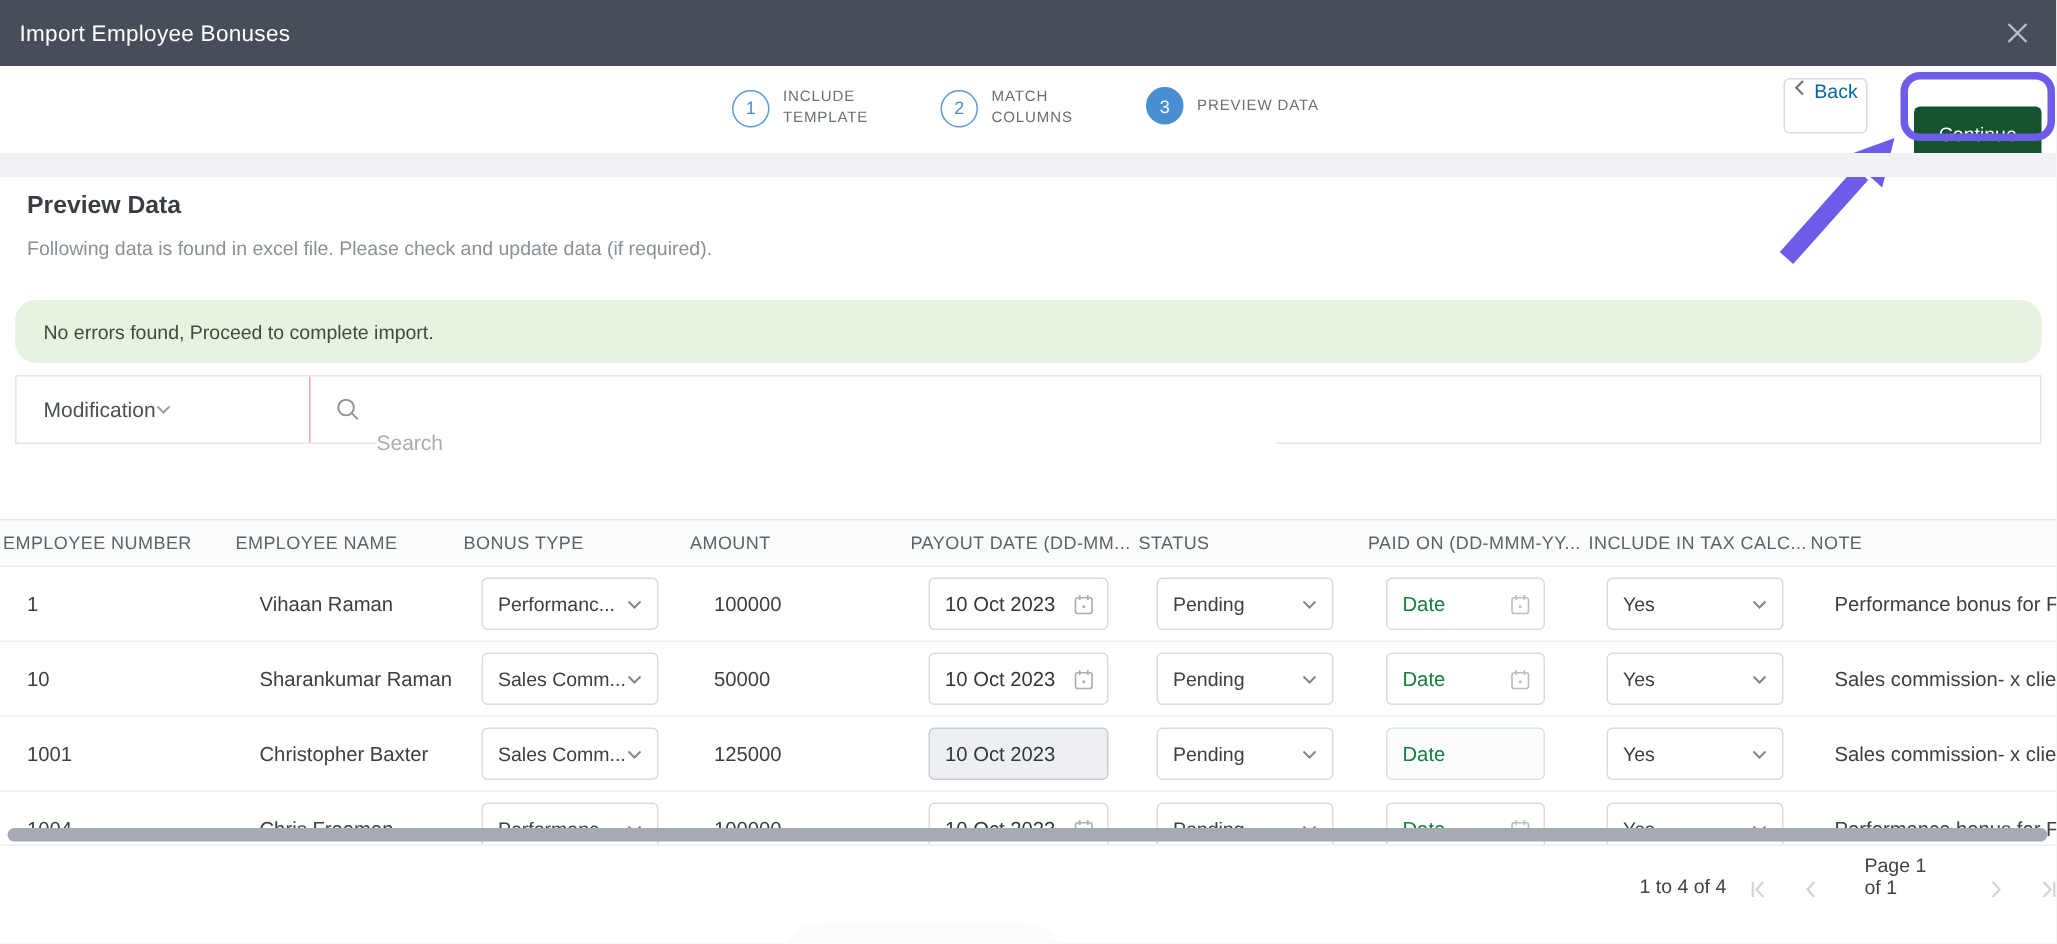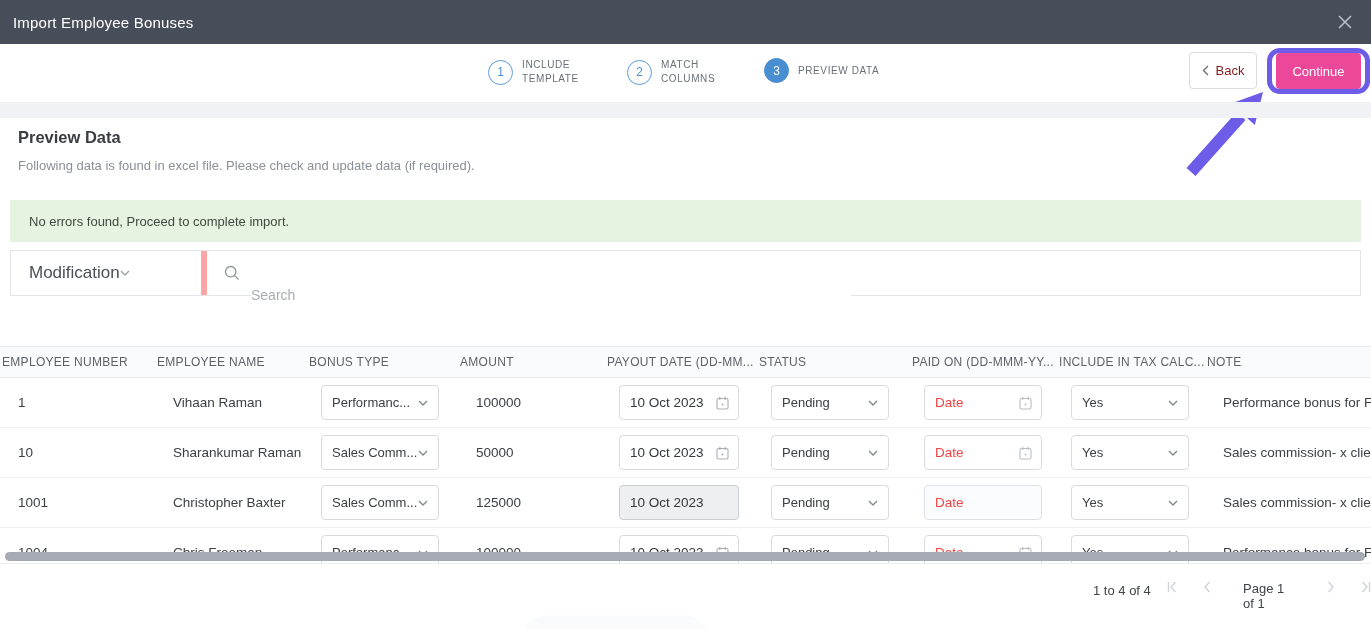--- a/index.html
+++ b/index.html
@@ -13,71 +13,71 @@
   .close-btn { position:absolute; right:16px; top:12px; width:20px; height:20px; cursor:pointer; }
 
   
   .toolbar { left:0; top:44px; width:1371px; height:58px; background:#fff; }
   .step { position:absolute; display:flex; align-items:center; top:14px; }
   .step-circle { width:25px; height:25px; border-radius:50%; border:1px solid #5b9bd8; color:#4a90d9;
     font-size:12px; font-weight:500; display:flex; align-items:center; justify-content:center; background:#fff; flex:0 0 auto; }
   .step-circle.active { background:#4a8ed2; border-color:#4a8ed2; color:#fff; }
   .step-label { margin-left:9px; font-size:10px; font-weight:500; color:#6a7078; letter-spacing:.6px; line-height:1.4; }
 
-  .btn-back { left:1189px; top:52px; width:68px; height:37px; background:#fff; border:1px solid #d8dbdf; border-radius:4px;
-    display:flex; align-items:center; justify-content:center; gap:7px; font-size:13px; color:#7f1d1d; cursor:pointer; }
-  .btn-continue { left:1276px; top:53px; width:85px; height:36px; background:#ec4899; border:none; border-radius:4px;
+  .btn-back { left:1189px; top:52px; width:56px; height:37px; background:#fff; border:1px solid #d8dbdf; border-radius:4px;
+    display:flex; justify-content:center; gap:7px; font-size:13px; color:#0369a1; cursor:pointer; }
+  .btn-continue { left:1276px; top:71px; width:85px; height:36px; background:#14532d; border:none; border-radius:4px;
     display:flex; align-items:center; justify-content:center; font-size:13px; color:#fff; cursor:pointer; }
 
   
   .annot-rect { left:1267px; top:48px; width:103px; height:46px; border:5px solid #6c5ce7; border-radius:13px; pointer-events:none; }
   .annot-arrow { left:1183px; top:84px; pointer-events:none; }
 
   .grayband { left:0; top:102px; width:1371px; height:16px; background:#f1f2f5; }
 
   
   .sec-heading { left:18px; top:128px; font-size:16.5px; font-weight:600; color:#3a3e44; }
   .sec-sub { left:18px; top:158px; font-size:13px; color:#8a9097; }
 
-  .alert { left:10px; top:200px; width:1351px; height:42px; background:#e7f3e1; border-radius:0;
+  .alert { left:10px; top:200px; width:1351px; height:42px; background:#e7f3e1; border-radius:14px;
     display:flex; align-items:center; padding-left:19px; font-size:13px; color:#404b3f; }
 
   
   .filterbar { left:10px; top:250px; width:1351px; height:46px; border:1px solid #e3e5e8; display:flex; background:#fff; }
-  .filter-select { width:196px; border-right:6px solid #fca5a5; display:flex; align-items:center; justify-content:flex-start;
-    padding:0 16px 0 18px; font-size:17px; color:#4b5057; cursor:pointer; }
+  .filter-select { width:196px; border-right:1px solid #fca5a5; display:flex; align-items:center; justify-content:flex-start;
+    padding:0 16px 0 18px; font-size:14px; color:#4b5057; cursor:pointer; }
   .searchwrap { flex:1; display:flex; align-items:center; gap:11px; padding-left:17px; }
   .searchwrap input { border:none; outline:none; font-size:14px; color:#4b5057; width:600px; font-family:inherit;margin-top:44px; }
   .searchwrap input::placeholder { color:#a7adb3; }
 
   .totalrow { top:308px; right:36px; display:flex; align-items:center; gap:17px;margin-top:48px; }
   .total-text { font-size:12.5px; color:#55595f; }
 
   
   .tablewrap { left:0; top:346px; width:1371px; height:217px; overflow:hidden; }
   .grid { display:grid; grid-template-columns:155px 152px 151px 147px 152px 153px 147px 148px 360px; width:1565px; }
   .thead { height:32px; background:#fafbfc; border-top:1px solid #e7e9eb; border-bottom:1px solid #e7e9eb; }
   .th { font-size:12px; color:#5d6269; letter-spacing:.3px; line-height:30px; padding-left:2px; white-space:nowrap; overflow:hidden; }
   .trow { height:50px; border-bottom:1px solid #eef0f2; align-items:center; background:#fff; }
   .td { padding-left:18px; font-size:13.5px; color:#3c4045; white-space:nowrap; }
   .td.ctrl { padding-left:14px; }
 
   .sel { width:118px; height:35px; border:1px solid #d8dbde; border-radius:4px; background:#fff;
     display:flex; align-items:center; justify-content:space-between; padding:0 10px; font-size:13px; color:#3c4045; cursor:pointer; }
   .datebox { width:120px; height:35px; border:1px solid #d8dbde; border-radius:4px; background:#fff;
     display:flex; align-items:center; justify-content:space-between; padding:0 9px 0 10px; font-size:13.5px; color:#34383d; cursor:text; }
-  .datebox.placeholder { width:118px; color:#ef4444; }
+  .datebox.placeholder { width:106px; color:#15803d; }
   .datebox.focused { background:#edeff2; border-color:#c9cdd2; }
   .datebox.noicon { border-color:#dde0e4; background:#fbfcfd; }
 
   .hscroll { left:5px; top:552px; width:1360px; height:9px; background:#a6abb3; border-radius:5px; cursor:grab; }
   .table-bottomline { left:0; top:563px; width:1371px; height:1px; background:#eceef0; }
 
   .range-text { left:1093px; top:583px; font-size:13px; color:#3f434a; }
-  .pager { left:1167px; top:581px; display:flex; align-items:flex-start; gap:26px; height:18px; }
+  .pager { left:1167px; top:581px; display:flex; align-items:flex-end; gap:26px; height:18px; }
   .page-text { font-size:13px; color:#3f434a; margin:0 6px; }
   .pgbtn { display:flex; align-items:center; cursor:default; }
 
   .blob { left:520px; top:615px; width:190px; height:28px; background:#fafbfd; border-radius:95px 95px 0 0; }
 </style>
 </head>
 <body>
 
 <div class="page">
 

